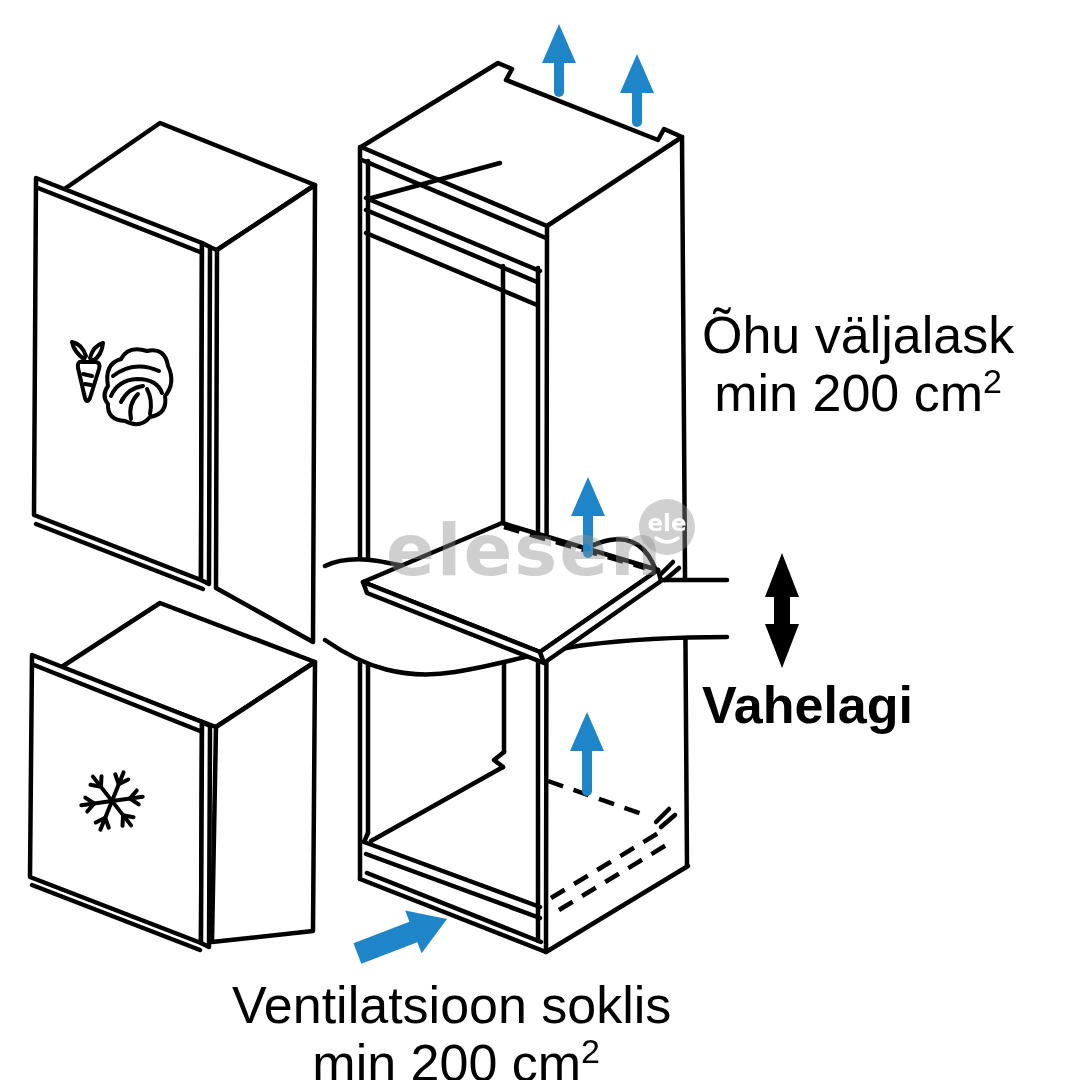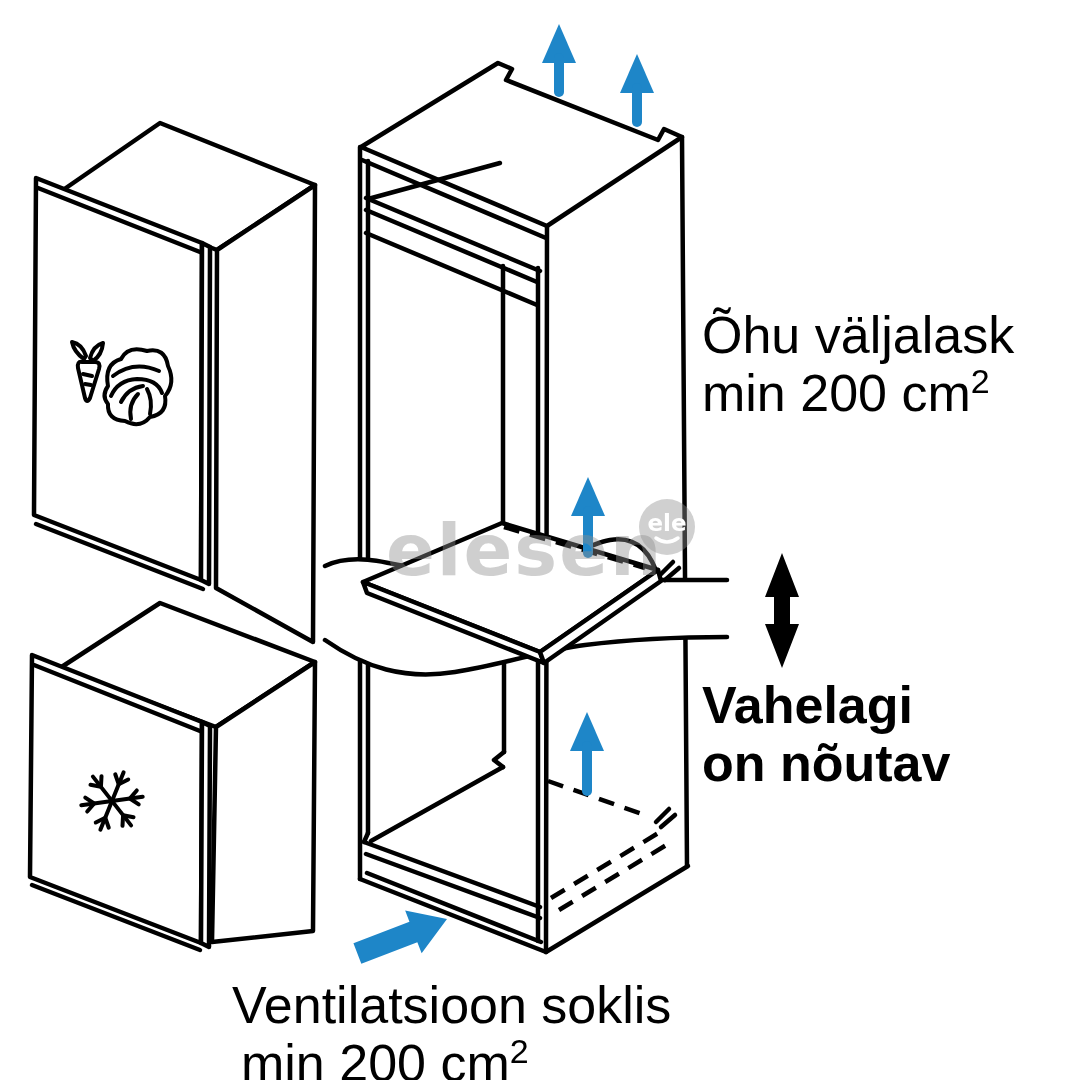--- a/index.html
+++ b/index.html
@@ -4,21 +4,21 @@
 <style>
   html,body{margin:0;padding:0;background:#fff;}
   .stage{position:relative;width:1080px;height:1080px;background:#fff;overflow:hidden;
          font-family:"Liberation Sans",sans-serif;}
   .stage svg{position:absolute;left:0;top:0;}
   .lineart{stroke:#000;stroke-width:4.5;fill:none;stroke-linejoin:round;stroke-linecap:round;}
   .facefill{stroke:#000;stroke-width:4.5;fill:#fff;stroke-linejoin:round;}
   .dashed{stroke:#000;stroke-width:4.5;fill:none;stroke-dasharray:16 11;stroke-linecap:butt;}
   .icon-stroke{stroke:#000;stroke-width:4;fill:none;stroke-linecap:round;stroke-linejoin:round;}
   .icon-fill{stroke:#000;stroke-width:4;fill:#fff;stroke-linecap:round;stroke-linejoin:round;}
-  .label{position:absolute;font-size:52px;line-height:58px;color:#000;white-space:nowrap;}
+  .label{position:absolute;font-size:52px;line-height:58px;color:#000;white-space:nowrap;text-align:center;}
   .label sup{font-size:34px;line-height:0;vertical-align:super;}
   .wm-text{font-family:"DejaVu Sans",sans-serif;font-weight:bold;opacity:0.42;}
   .wm-badge{opacity:0.42;}
 </style>
 </head>
 <body>
 
 <div class="stage">
 
 <svg width="1080" height="1080" viewBox="0 0 1080 1080">
@@ -167,21 +167,20 @@
   </g>
 </svg>
 
 <div class="label" style="left:702px;top:306px;">
   <div>Õhu väljalask</div>
   <div><span>min 200 cm</span><sup>2</sup></div>
 </div>
 
 <div class="label" style="left:702px;top:676px;font-weight:bold;">
   <div>Vahelagi</div>
-  <div>on nõutav</div>
 </div>
 
 <div class="label" style="left:232px;top:976px;">
   <div>Ventilatsioon soklis</div>
   <div style="margin-left:9px;"><span>min 200 cm</span><sup>2</sup></div>
 </div>
 
 </div>
 
 </body></html>

